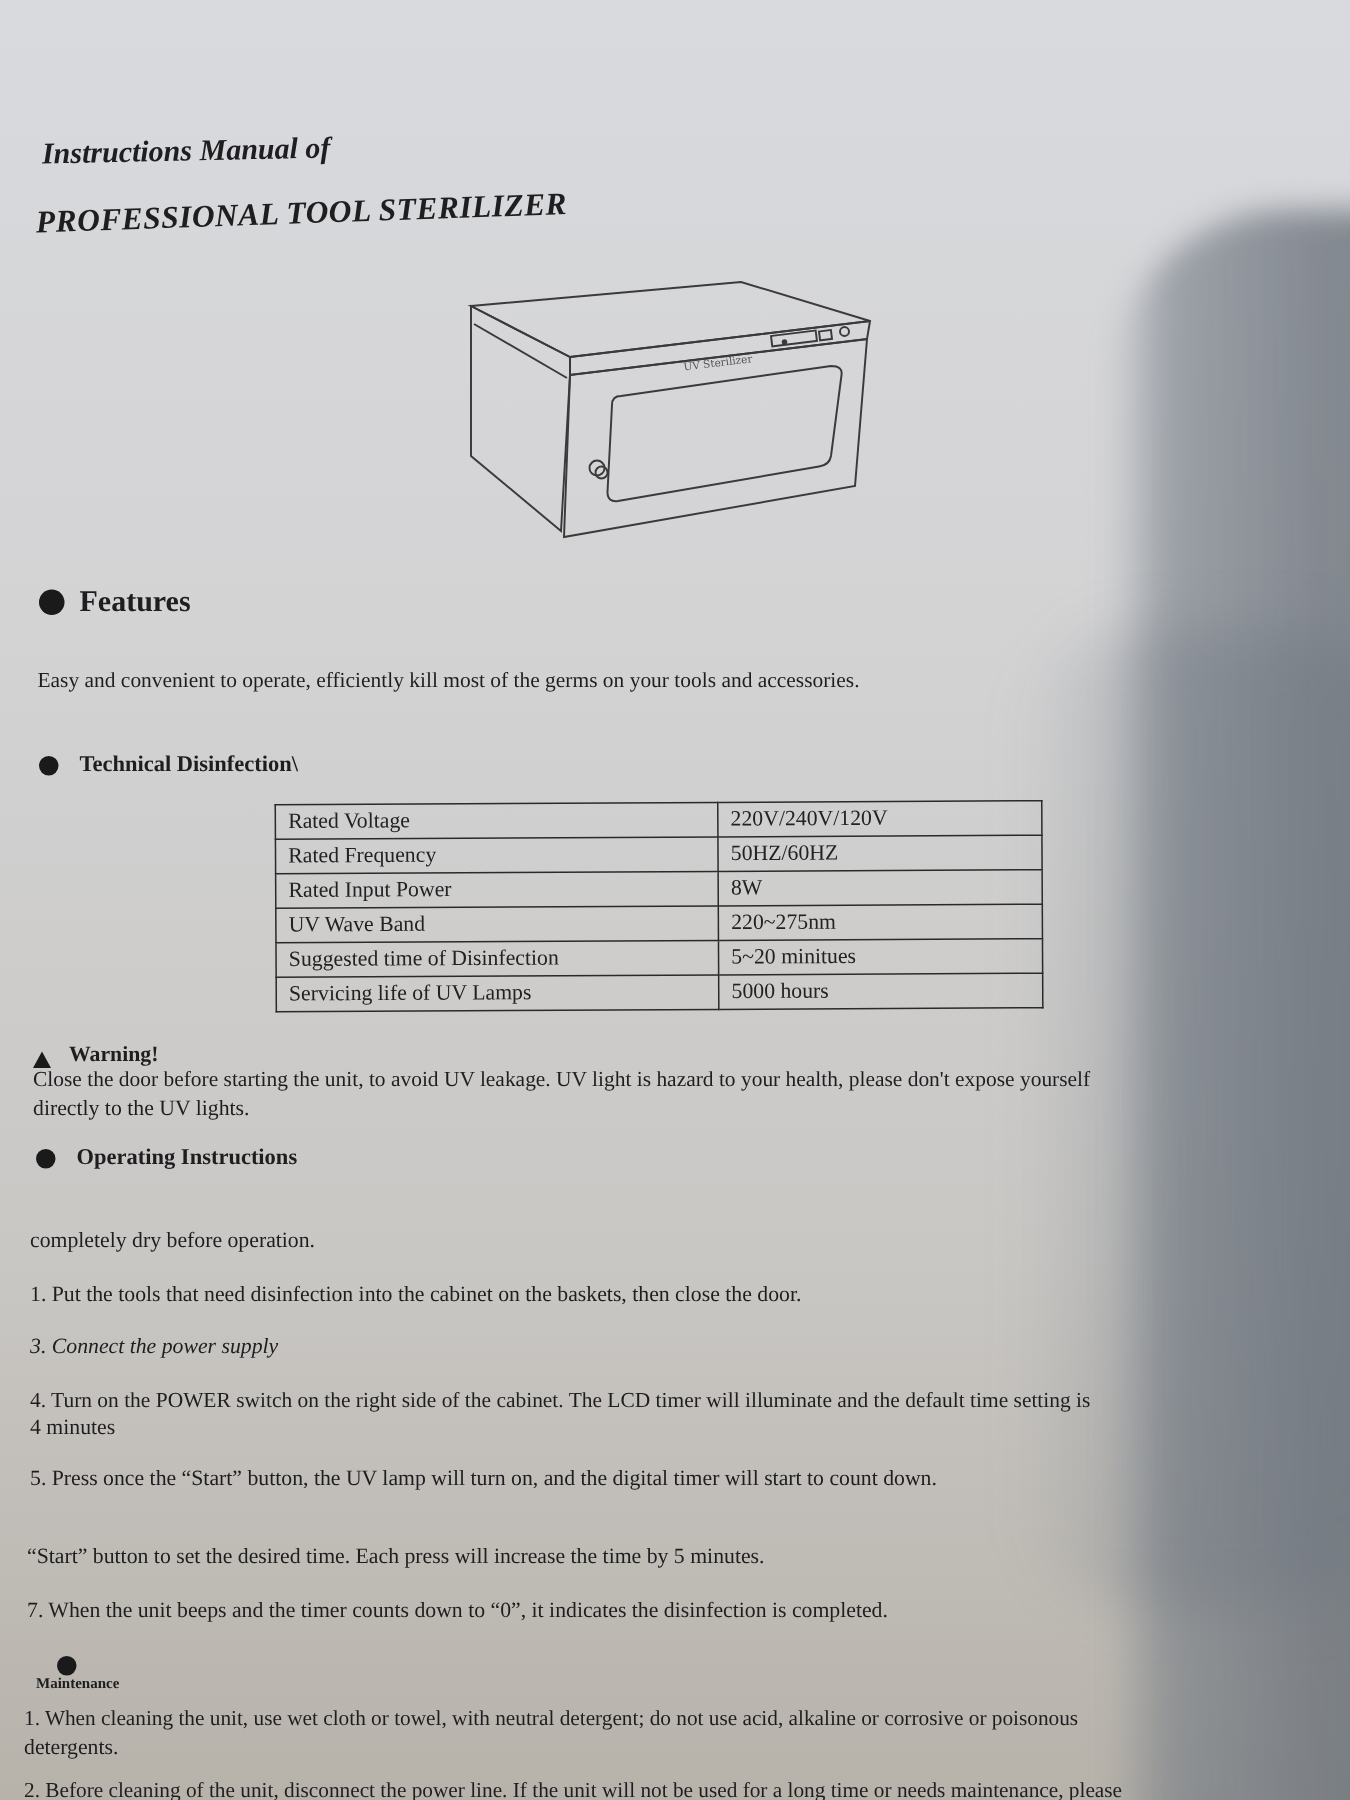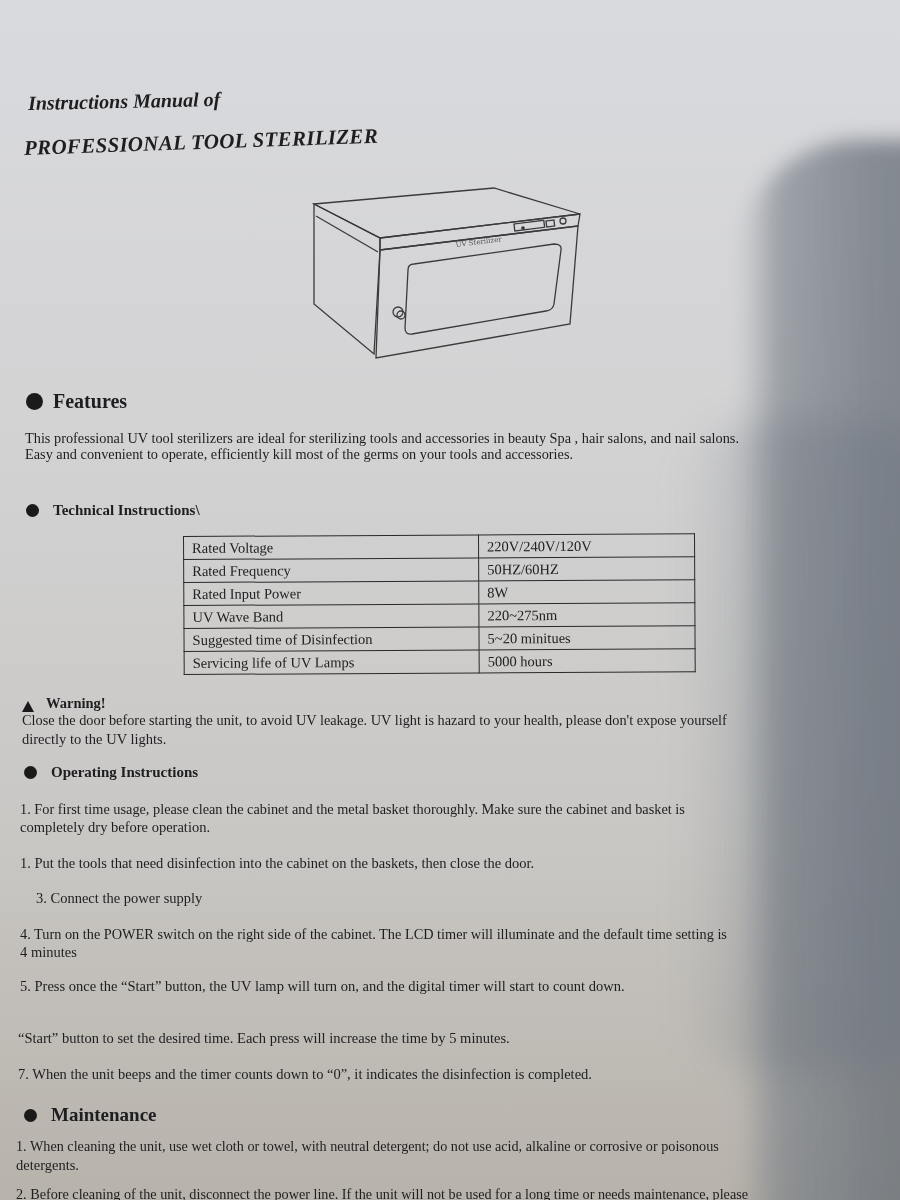--- a/index.html
+++ b/index.html
@@ -154,26 +154,25 @@
     <circle cx="215" cy="44" r="1.2" fill="#3a3a3a"></circle>
     <rect x="238" y="37" width="8" height="6" transform="rotate(-7 238 37)"></rect>
     <circle cx="255" cy="37" r="3"></circle>
     <text x="148" y="63" font-size="7" fill="#555" stroke="none" font-family="DejaVu Serif, serif" transform="rotate(-7 148 63)">UV Sterilizer</text>
   </svg>
 
   <div class="section-head" style="left:26px; top:390px; font-size:20px;">
     <span class="bullet" style="width:17px;height:17px;margin-right:10px;"></span>
     <span>Features</span>
   </div>
-  <div class="para" style="left:25px; top:430px; font-size:14.3px;">This professional UV tool sterilizers are ideal for sterilizing tools and accessories in beauty Spa , hair salons, and nail salons.</div>
   <div class="para" style="left:25px; top:446px; font-size:14.3px;">Easy and convenient to operate, efficiently kill most of the germs on your tools and accessories.</div>
 
   <div class="section-head" style="left:26px; top:502px; font-size:15px;">
     <span class="bullet" style="width:13px;height:13px;margin-right:14px;"></span>
-    <span>Technical Instructions\</span>
+    <span>Technical Disinfection\</span>
   </div>
 
   <table class="spec-table">
     <tbody>
       <tr>
         <td class="key">Rated Voltage</td>
         <td>220V/240V/120V</td>
       </tr>
       <tr>
         <td class="key">Rated Frequency</td>
@@ -203,37 +202,36 @@
     <span>Warning!</span>
   </div>
   <div class="para" style="left:22px; top:712px; font-size:14.3px;">Close the door before starting the unit, to avoid UV leakage. UV light is hazard to your health, please don't expose yourself</div>
   <div class="para" style="left:22px; top:731px;">directly to the UV lights.</div>
 
   <div class="section-head" style="left:24px; top:764px; font-size:15px;">
     <span class="bullet" style="width:13px;height:13px;margin-right:14px;"></span>
     <span>Operating Instructions</span>
   </div>
 
-  <div class="para" style="left:20px; top:801px; font-size:14.3px;">1. For first time usage, please clean the cabinet and the metal basket thoroughly. Make sure the cabinet and basket is</div>
   <div class="para" style="left:20px; top:819px;">completely dry before operation.</div>
 
   <div class="para" style="left:20px; top:855px;">1. Put the tools that need disinfection into the cabinet on the baskets, then close the door.</div>
 
-  <div class="para" style="left:36px; top:890px;">3. Connect the power supply</div>
+  <div class="para" style="left:20px; top:890px;font-style:italic;">3. Connect the power supply</div>
 
   <div class="para" style="left:20px; top:926px; font-size:14.3px;">4. Turn on the POWER switch on the right side of the cabinet. The LCD timer will illuminate  and the default time setting is</div>
   <div class="para" style="left:20px; top:944px;">4 minutes</div>
 
   <div class="para" style="left:20px; top:978px;font-family:Liberation Serif, serif;">5. Press once the “Start” button, the UV lamp will turn on, and the digital timer will start to count down.</div>
 
   <div class="para" style="left:18px; top:1030px;">“Start” button to set the desired time. Each press will increase the time by 5 minutes.</div>
 
   <div class="para" style="left:18px; top:1066px;">7. When the unit beeps and the timer counts down to “0”, it indicates the disinfection is completed.</div>
 
-  <div class="section-head" style="left:24px; top:1104px; font-size:19px;">
+  <div class="section-head" style="left:24px; top:1104px; font-size:10px;flex-direction:column;">
     <span class="bullet" style="width:13px;height:13px;margin-right:14px;"></span>
     <span>Maintenance</span>
   </div>
 
   <div class="para" style="left:16px; top:1138px; font-size:14.2px;">1. When cleaning the unit, use wet cloth or towel, with neutral detergent; do not use acid, alkaline  or corrosive or poisonous</div>
   <div class="para" style="left:16px; top:1157px;">detergents.</div>
 
   <div class="para" style="left:16px; top:1186px; font-size:14.2px;">2. Before cleaning of the unit, disconnect the power line. If the unit will not be used for a long time or needs maintenance, please</div>
 
 </div>

